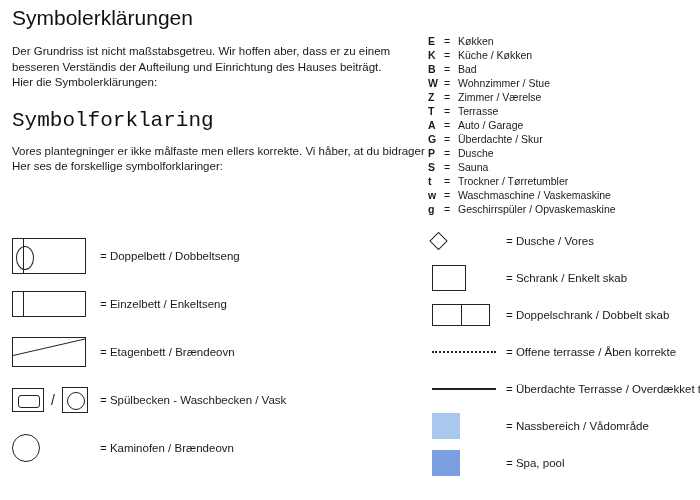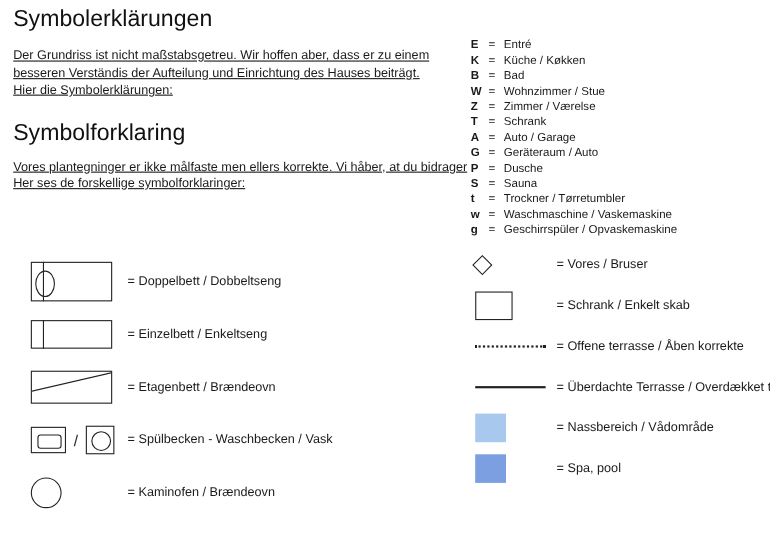--- a/index.html
+++ b/index.html
@@ -32,33 +32,34 @@
     font-weight: normal;
     margin: 6px 0 14px 0;
     letter-spacing: 0px;
     color: #111;
   }
   .title-da {
     font-size: 21px;
     font-weight: normal;
     margin: 18px 0 12px 0;
     color: #111;
+    font-family: Liberation Mono, monospace;
   }
   .para {
     font-size: 11.5px;
     line-height: 15.5px;
     color: #1a1a1a;
     margin: 0;
   }
-  .para div { white-space: nowrap; text-decoration: underline; }
+  .para div { white-space: nowrap; }
 
   
   .legend-left {
     position: absolute;
-    left: 28px;
+    left: 12px;
     top: 232px;
     width: 410px;
   }
   .lrow {
     position: relative;
     height: 48px;
   }
   .lrow .lbl {
     position: absolute;
     left: 88px;
@@ -309,21 +310,21 @@
       </div>
       <div class="lbl">= Kaminofen / Brændeovn</div>
     </div>
 
   </div>
 
   <div class="right-col">
     <div class="abbr-row">
       <span class="abbr-key">E</span>
       <span class="abbr-dash">=</span>
-      <span class="abbr-val">Entré</span>
+      <span class="abbr-val">Køkken</span>
     </div>
     <div class="abbr-row">
       <span class="abbr-key">K</span>
       <span class="abbr-dash">=</span>
       <span class="abbr-val">Küche / Køkken</span>
     </div>
     <div class="abbr-row">
       <span class="abbr-key">B</span>
       <span class="abbr-dash">=</span>
       <span class="abbr-val">Bad</span>
@@ -334,31 +335,31 @@
       <span class="abbr-val">Wohnzimmer / Stue</span>
     </div>
     <div class="abbr-row">
       <span class="abbr-key">Z</span>
       <span class="abbr-dash">=</span>
       <span class="abbr-val">Zimmer / Værelse</span>
     </div>
     <div class="abbr-row">
       <span class="abbr-key">T</span>
       <span class="abbr-dash">=</span>
-      <span class="abbr-val">Schrank</span>
+      <span class="abbr-val">Terrasse</span>
     </div>
     <div class="abbr-row">
       <span class="abbr-key">A</span>
       <span class="abbr-dash">=</span>
       <span class="abbr-val">Auto / Garage</span>
     </div>
     <div class="abbr-row">
       <span class="abbr-key">G</span>
       <span class="abbr-dash">=</span>
-      <span class="abbr-val">Geräteraum / Auto</span>
+      <span class="abbr-val">Überdachte / Skur</span>
     </div>
     <div class="abbr-row">
       <span class="abbr-key">P</span>
       <span class="abbr-dash">=</span>
       <span class="abbr-val">Dusche</span>
     </div>
     <div class="abbr-row">
       <span class="abbr-key">S</span>
       <span class="abbr-dash">=</span>
       <span class="abbr-val">Sauna</span>
@@ -379,30 +380,36 @@
       <span class="abbr-val">Geschirrspüler / Opvaskemaskine</span>
     </div>
   </div>
 
   <div class="legend-right">
 
     <div class="rrow">
       <div class="rsym">
         <div class="diamond"></div>
       </div>
-      <div class="rlbl">= Vores / Bruser</div>
+      <div class="rlbl">= Dusche / Vores</div>
     </div>
 
     <div class="rrow">
       <div class="rsym">
         <div class="cab-single"></div>
       </div>
       <div class="rlbl">= Schrank / Enkelt skab</div>
     </div>
 
+    <div class="rrow">
+      <div class="rsym">
+        <div class="cab-double"></div>
+      </div>
+      <div class="rlbl">= Doppelschrank / Dobbelt skab</div>
+    </div>
 
     <div class="rrow">
       <div class="rsym">
         <div class="dotted-line"></div>
       </div>
       <div class="rlbl">= Offene terrasse / Åben korrekte</div>
     </div>
 
     <div class="rrow">
       <div class="rsym">

